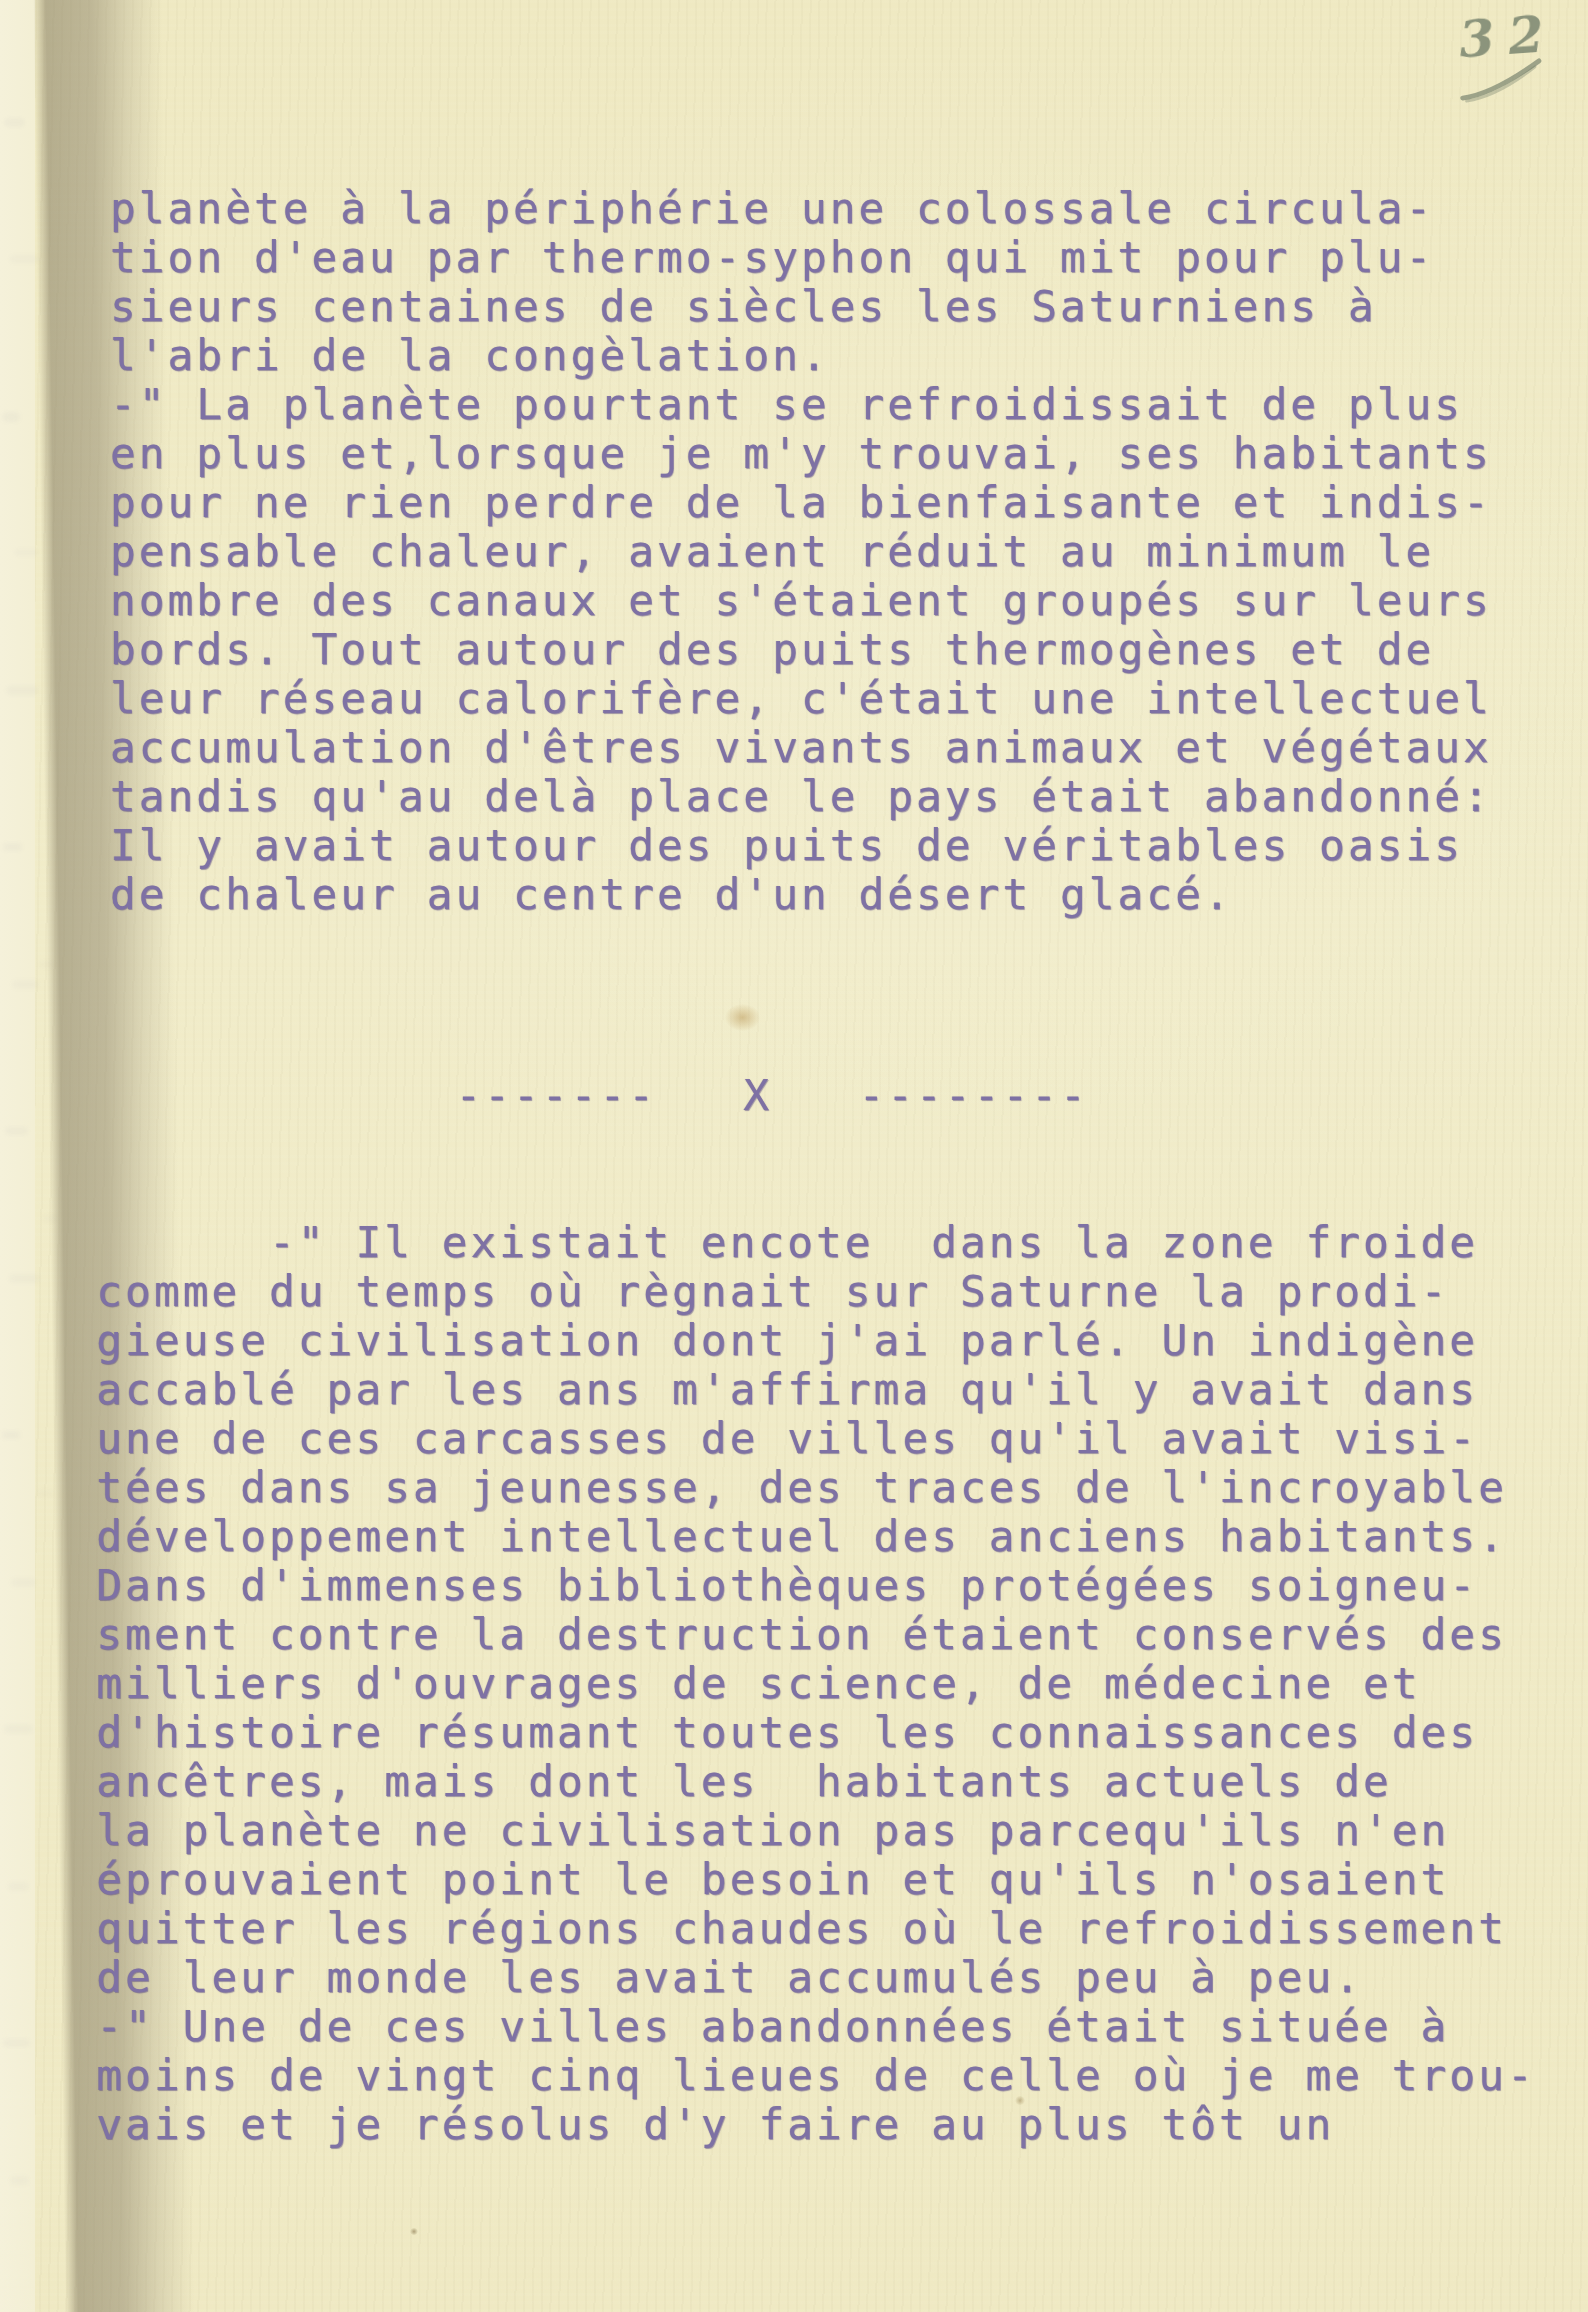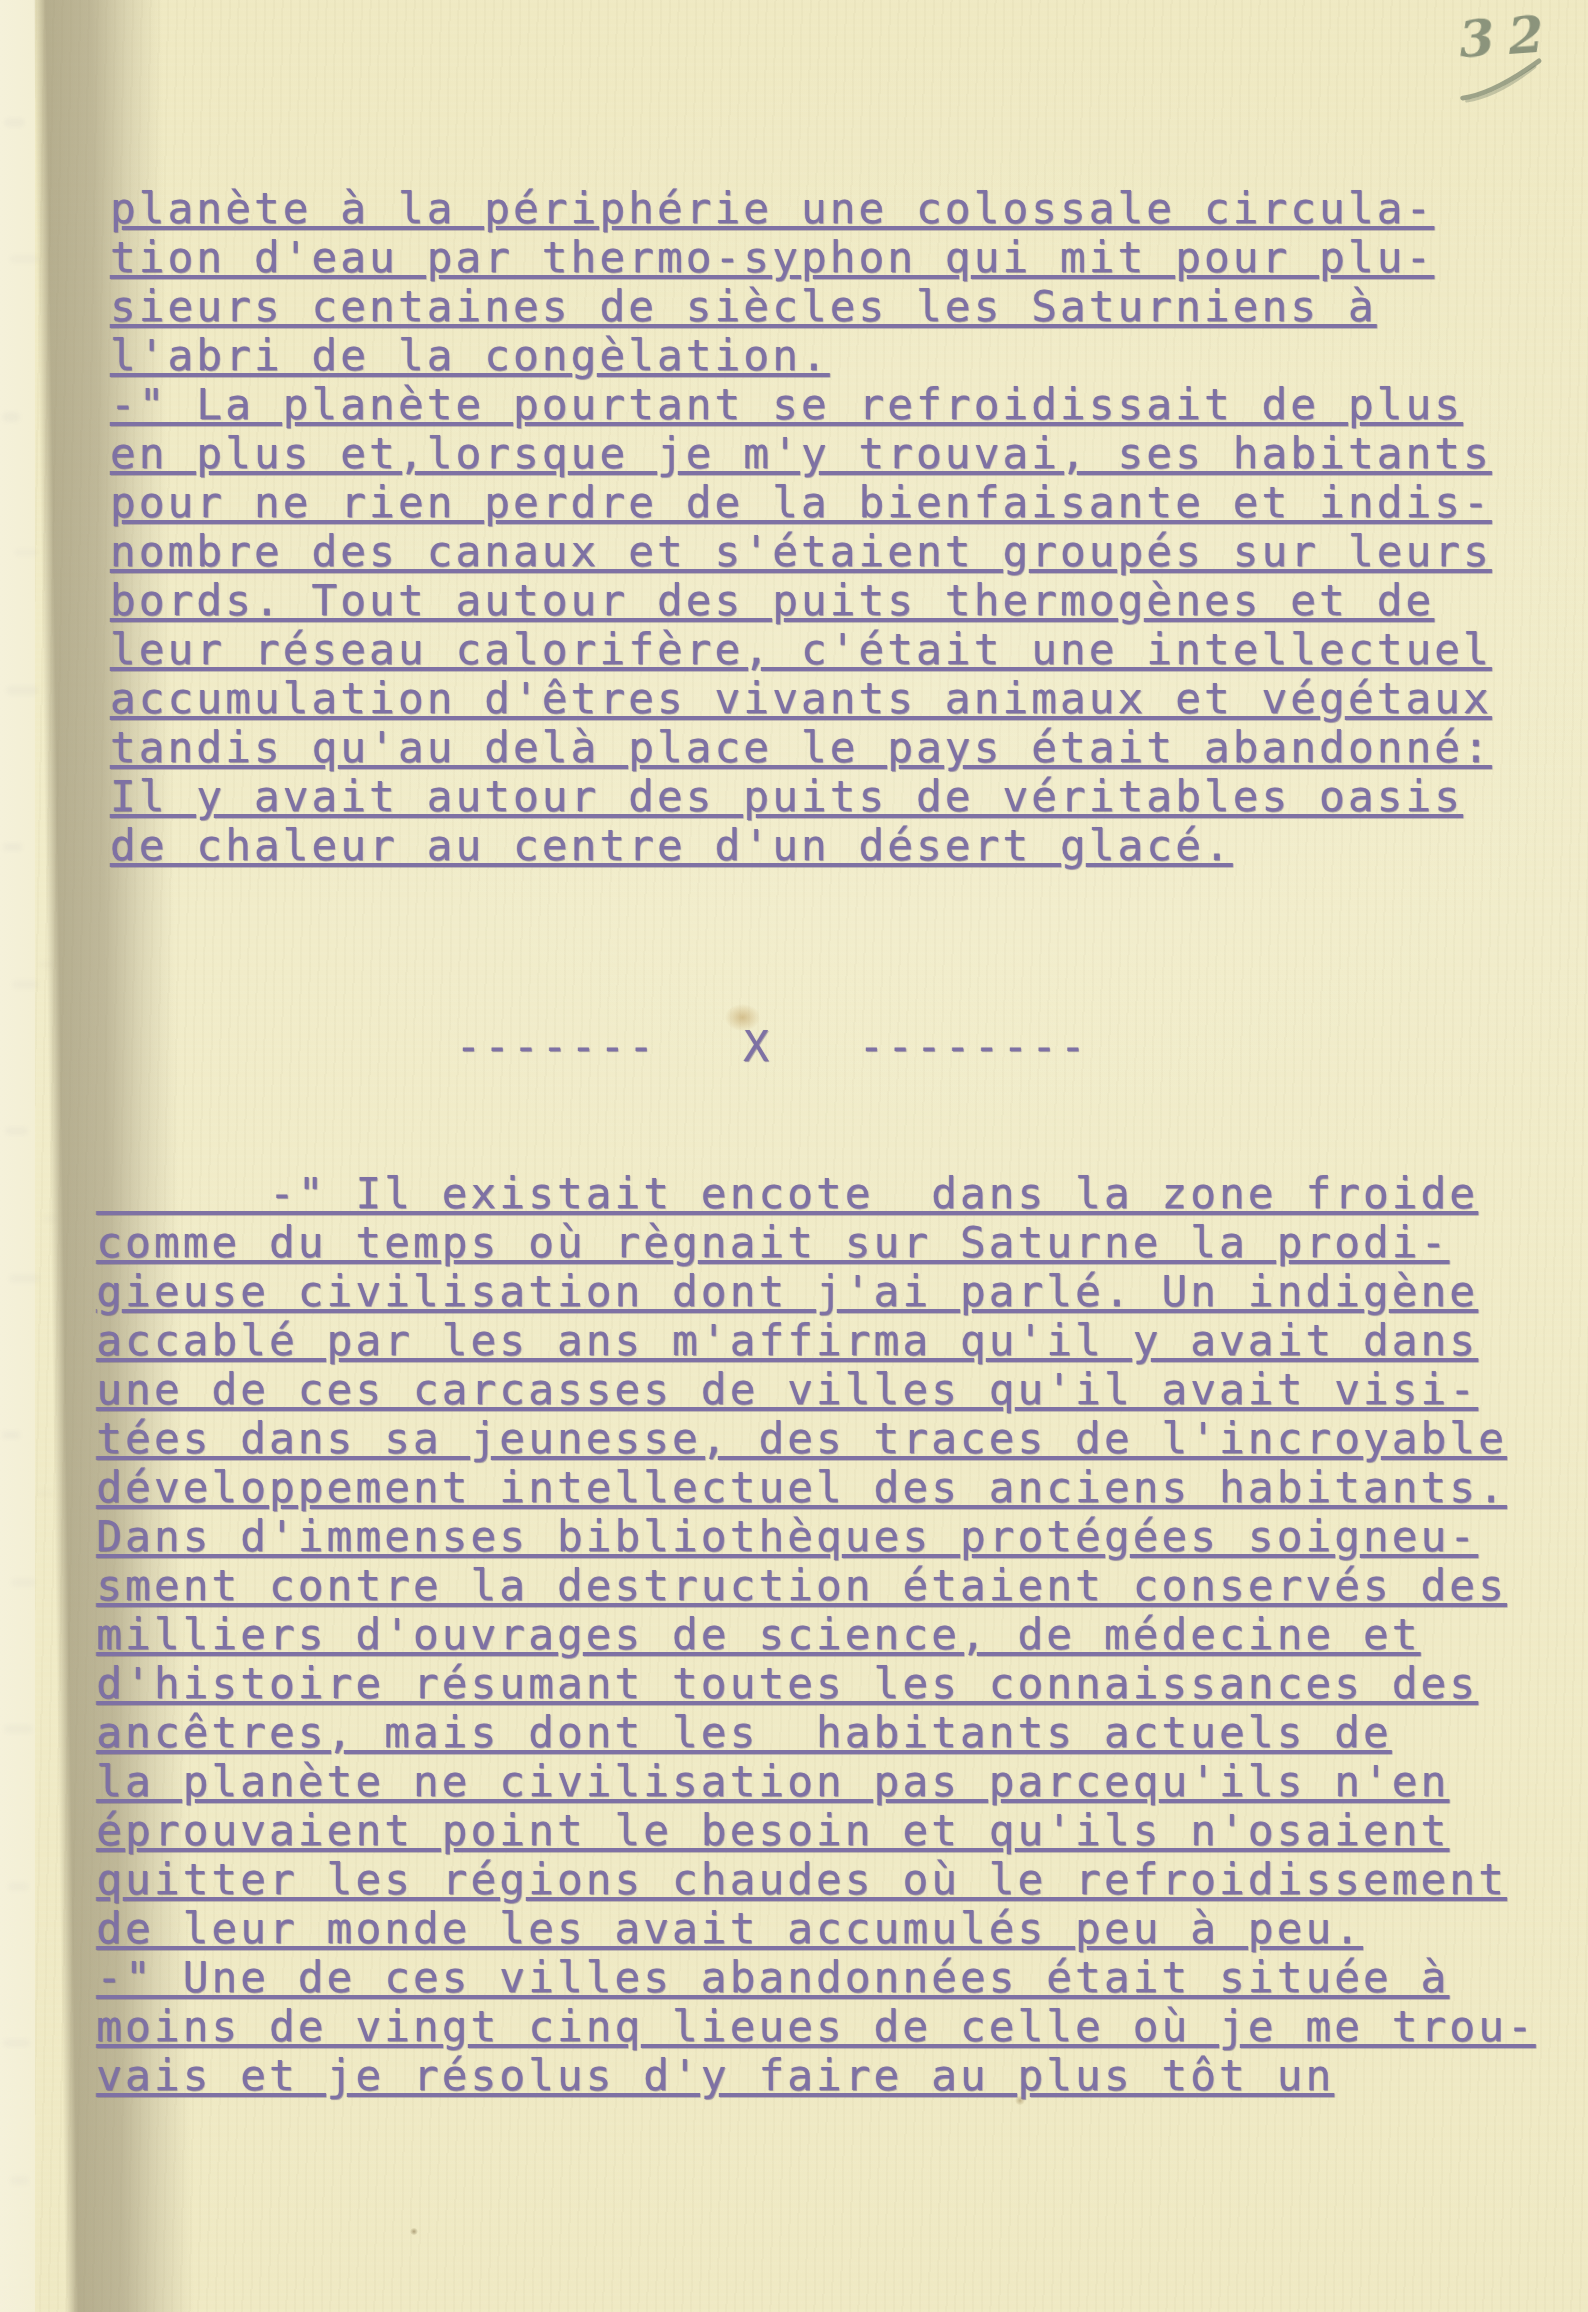--- a/index.html
+++ b/index.html
@@ -39,21 +39,21 @@
     filter:blur(2.2px);
   }
   
   .textblock{
     position:absolute;left:110px;top:184px;right:19.6px;
     font-size:43px;letter-spacing:2.9px;
     color:#7e71a4;
     text-shadow:0.6px 0.6px 0.9px rgba(92,78,132,0.55), -0.5px 0 0.7px rgba(92,78,132,0.30);
     filter:blur(0.3px);
   }
-  .tline{white-space:pre;height:49px;line-height:49px;text-decoration:underline;}
+  .tline{white-space:pre;height:49px;line-height:49px;}
   .divider-line{
     white-space:pre;height:49px;line-height:49px;
     margin-top:152px;
   }
   .section-2{margin-top:98px;margin-left:-13.7px;}
   
   .stain{position:absolute;border-radius:50%;}
   .stain-big{
     left:725px;top:1004px;width:35px;height:27.4px;
     background:radial-gradient(ellipse at center, rgba(176,136,66,0.45), rgba(176,136,66,0.0) 72%);
@@ -108,20 +108,21 @@
 
   <main class="textblock">
     <section class="section-1" id="sec1">
         <div class="tline">planète à la périphérie une colossale circula-</div>
         <div class="tline">tion d'eau par thermo-syphon qui mit pour plu-</div>
         <div class="tline">sieurs centaines de siècles les Saturniens à</div>
         <div class="tline">l'abri de la congèlation.</div>
         <div class="tline">-" La planète pourtant se refroidissait de plus</div>
         <div class="tline">en plus et,lorsque je m'y trouvai, ses habitants</div>
         <div class="tline">pour ne rien perdre de la bienfaisante et indis-</div>
+        <div class="tline">pensable chaleur, avaient réduit au minimum le</div>
         <div class="tline">nombre des canaux et s'étaient groupés sur leurs</div>
         <div class="tline">bords. Tout autour des puits thermogènes et de</div>
         <div class="tline">leur réseau calorifère, c'était une intellectuel</div>
         <div class="tline">accumulation d'êtres vivants animaux et végétaux</div>
         <div class="tline">tandis qu'au delà place le pays était abandonné:</div>
         <div class="tline">Il y avait autour des puits de véritables oasis</div>
         <div class="tline">de chaleur au centre d'un désert glacé.</div>
       </section>
     <div class="divider-line">            -------   X   --------</div>
     <section class="section-2" id="sec2">

